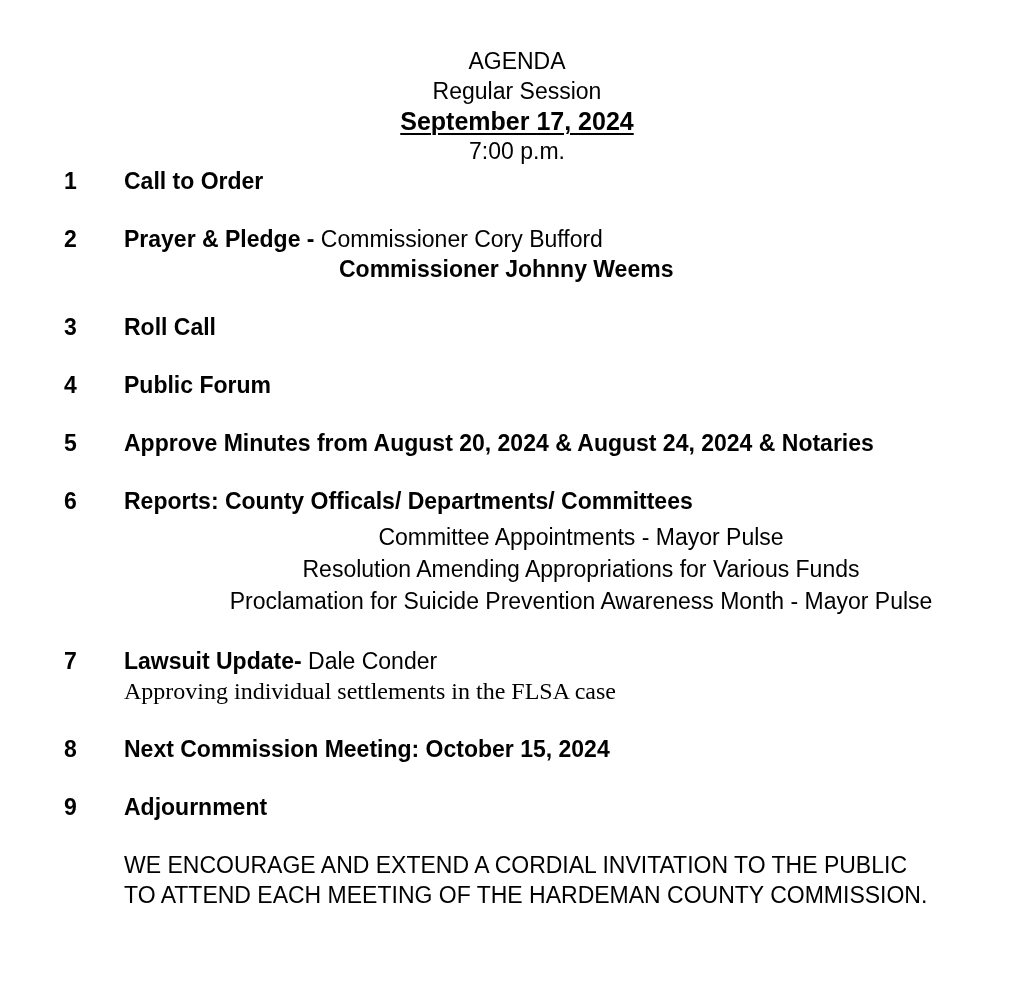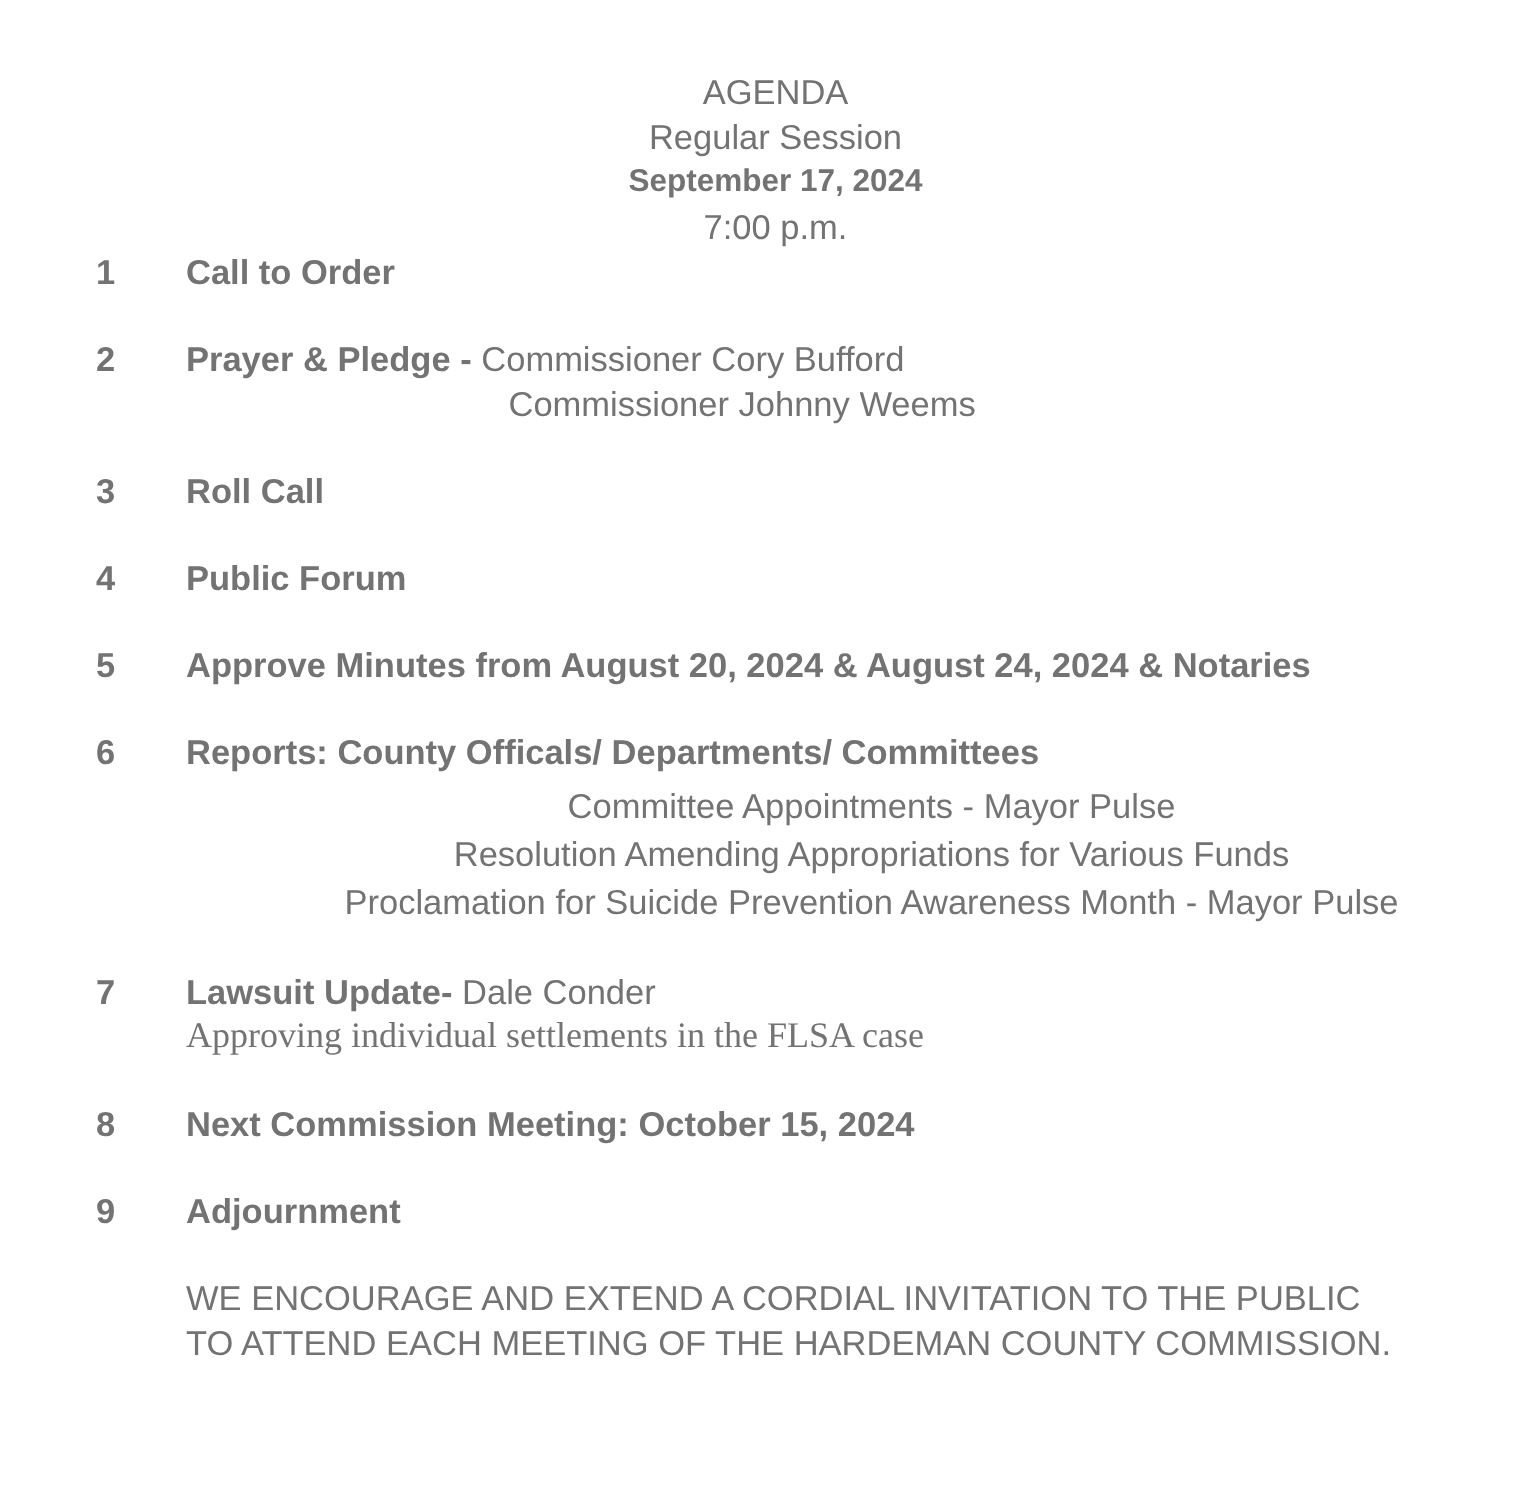--- a/index.html
+++ b/index.html
@@ -2,53 +2,54 @@
 <html><head>
 <meta charset="utf-8">
 <style>
   * { margin:0; padding:0; box-sizing:border-box; }
   html, body { background:#ffffff; }
   .page {
     position:relative;
     width:996px; height:1002px;
     margin:0 auto;
     background:#ffffff;
-    color:#737373;
+    color:#000000;
     font-family:"Liberation Sans", sans-serif;
     font-size:23px;
     line-height:30px;
     padding:46px 40px 0 50px;
     overflow:hidden;
   }
   .header { text-align:center; }
   .header div { line-height:30px; }
   .hdr-date {
     font-weight:bold;
-    font-size:21px;
+    font-size:25px;
+    text-decoration:underline;
     text-decoration-thickness:2px;
     text-underline-offset:3px;
   }
   .hdr-loc {
     font-weight:bold;
     font-style:italic;
     font-size:25px;
     text-decoration:underline;
     text-decoration-thickness:2px;
     text-underline-offset:3px;
   }
   .items { margin-top:0; }
   .item {
     display:grid;
     grid-template-columns:60px 1fr;
     margin-bottom:28px;
   }
   .item .num { font-weight:bold; }
   .item .title { font-weight:bold;text-align:right; }
   .plain { font-weight:normal;margin-top:32px; }
-  .speaker-line2 { padding-left:215px; font-weight:normal; }
+  .speaker-line2 { padding-left:215px; font-weight:bold; }
   .sublist { margin-top:6px; font-weight:normal; }
   .sublist div { padding-left:68px; line-height:30px; margin-bottom:2px;text-align:center; }
   .note-line {
     font-weight:normal;
     font-family:"Liberation Serif", serif;
     font-size:24px;
   }
   .footer { margin-left:60px; margin-top:0; }
   .footer div { line-height:30px; }
 </style>

